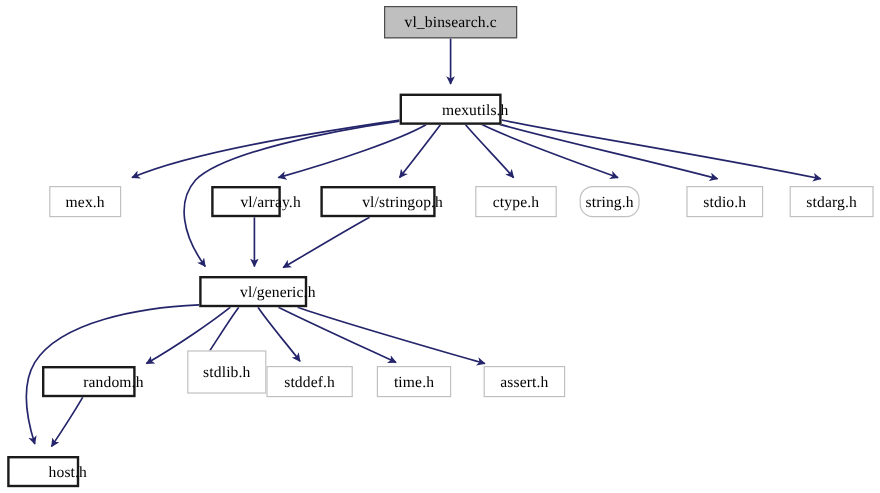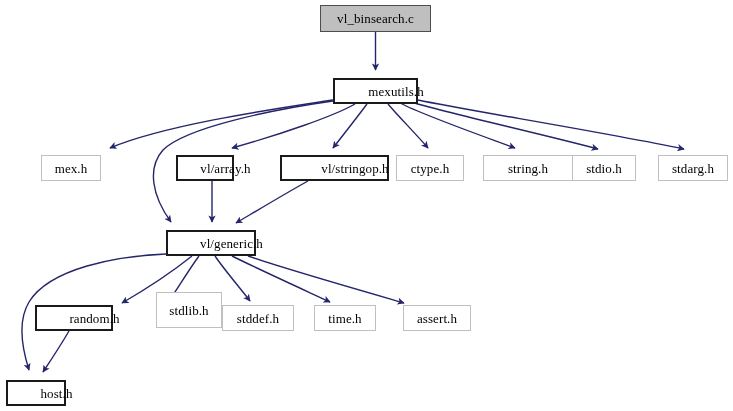--- a/index.html
+++ b/index.html
@@ -92,27 +92,27 @@
       </div>
       <div class="node strong" style="left: 333px; top: 78px; width: 85px; height: 26px;">
         <span class="node-label">mexutils.h</span>
       </div>
       <div class="node" style="left: 41px; top: 155px; width: 60px; height: 26px;">
         <span class="node-label">mex.h</span>
       </div>
       <div class="node strong" style="left: 176px; top: 155px; width: 58px; height: 26px;">
         <span class="node-label">vl/array.h</span>
       </div>
-      <div class="node strong" style="left: 280px; top: 155px; width: 109px; height: 26px;">
+      <div class="node strong" style="left: 267px; top: 155px; width: 96px; height: 26px;">
         <span class="node-label">vl/stringop.h</span>
       </div>
       <div class="node" style="left: 396px; top: 155px; width: 68px; height: 26px;">
         <span class="node-label">ctype.h</span>
       </div>
-      <div class="node" style="left: 483px; top: 155px; width: 90px; height: 26px;">
+      <div class="node" style="left: 483px; top: 155px; width: 50px; height: 26px; border-radius: 11px;">
         <span class="node-label">string.h</span>
       </div>
       <div class="node" style="left: 572px; top: 155px; width: 64px; height: 26px;">
         <span class="node-label">stdio.h</span>
       </div>
       <div class="node" style="left: 658px; top: 155px; width: 70px; height: 26px;">
         <span class="node-label">stdarg.h</span>
       </div>
       <div class="node strong" style="left: 166px; top: 230px; width: 90px; height: 26px;">
         <span class="node-label">vl/generic.h</span>

